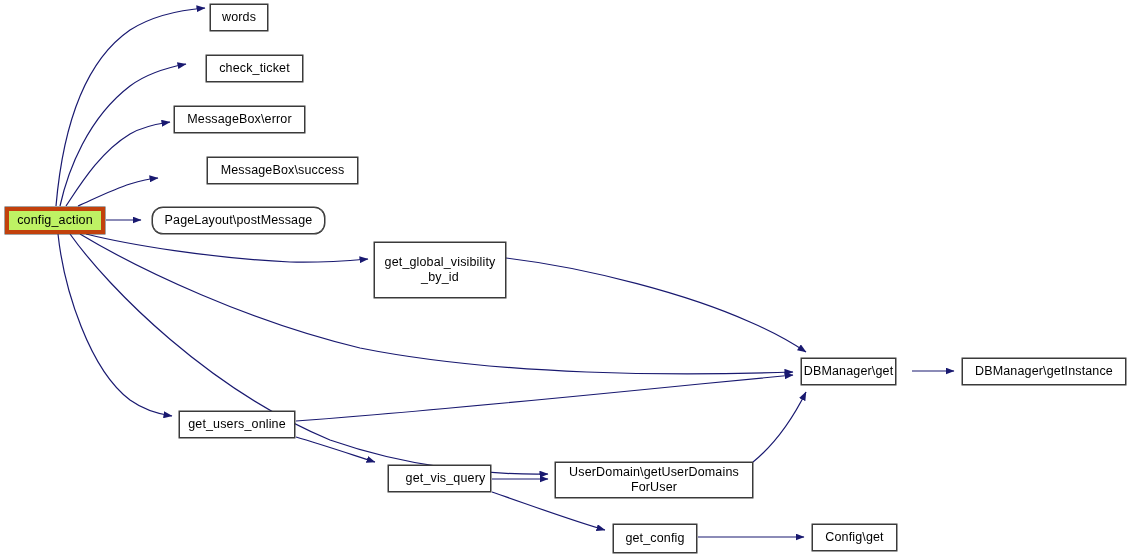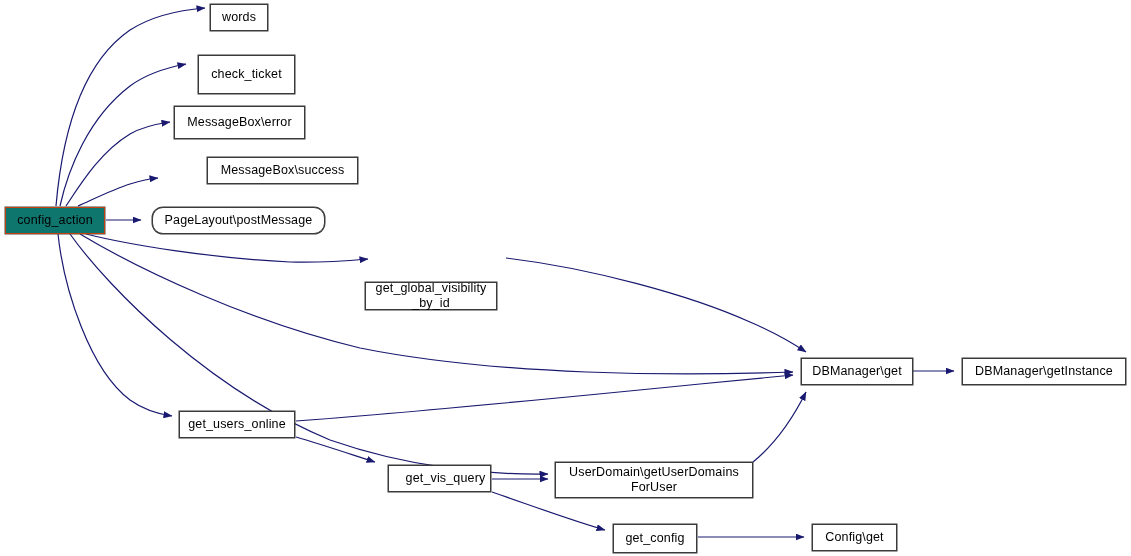--- a/index.html
+++ b/index.html
@@ -34,22 +34,22 @@
     background: #ffffff;
     border: 1px solid #3a3a3a;
     color: #000000;
     font-size: 12.5px;
     line-height: 15px;
     letter-spacing: 0.15px;
     white-space: pre-line;
     box-shadow: 0 0 0 0.5px #3a3a3a;
   }
   .node.current {
-    background: #0f766e;
-    border: 1px solid #c2410c;
+    background: #bef264;
+    border: 4px solid #c2410c;
     box-shadow: 0 0 0 0.5px #4a4a4a;
   }
   .node-label {
     display: block;
     padding: 0 6px;
   }
 </style>
 </head>
 <body>
 
@@ -76,27 +76,27 @@
         <path d="M 492 479 L 548 479" fill="none" stroke="#191970" stroke-width="1.2" marker-end="url(#arrowhead)"></path>
         <path d="M 492 492 C 530 505 570 520 605 530" fill="none" stroke="#191970" stroke-width="1.2" marker-end="url(#arrowhead)"></path>
         <path d="M 753 462 C 780 440 796 412 806 392" fill="none" stroke="#191970" stroke-width="1.2" marker-end="url(#arrowhead)"></path>
         <path d="M 698 537 L 804 537" fill="none" stroke="#191970" stroke-width="1.2" marker-end="url(#arrowhead)"></path>
         <path d="M 912 371 L 954 371" fill="none" stroke="#191970" stroke-width="1.2" marker-end="url(#arrowhead)"></path>
       </g>
   </svg>
   <div id="nodes-group">
       <div class="node current" style="left: 5px; top: 207px; width: 100px; height: 27px;"><span class="node-label">config_action</span></div>
       <div class="node" style="left: 210px; top: 4px; width: 58px; height: 27px; text-align: right;"><span class="node-label">words</span></div>
-      <div class="node" style="left: 198px; top: 55px; width: 97px; height: 39px;"><span class="node-label">check_ticket</span></div>
-      <div class="node" style="left: 174px; top: 106px; width: 131px; height: 33px;"><span class="node-label">MessageBox\error</span></div>
+      <div class="node" style="left: 206px; top: 55px; width: 97px; height: 27px;"><span class="node-label">check_ticket</span></div>
+      <div class="node" style="left: 174px; top: 106px; width: 131px; height: 27px;"><span class="node-label">MessageBox\error</span></div>
       <div class="node" style="left: 163px; top: 157px; width: 151px; height: 27px; margin-left: 44px;"><span class="node-label">MessageBox\success</span></div>
       <div class="node" style="left: 152px; top: 207px; width: 173px; height: 27px; border-radius: 11px;"><span class="node-label">PageLayout\postMessage</span></div>
-      <div class="node" style="left: 365px; top: 242px; width: 132px; height: 28px; margin-top: 40px;"><span class="node-label">get_global_visibility
+      <div class="node" style="left: 374px; top: 242px; width: 132px; height: 56px;"><span class="node-label">get_global_visibility
 _by_id</span></div>
-      <div class="node" style="left: 801px; top: 358px; width: 112px; height: 27px;"><span class="node-label">DBManager\get</span></div>
+      <div class="node" style="left: 801px; top: 358px; width: 95px; height: 27px;"><span class="node-label">DBManager\get</span></div>
       <div class="node" style="left: 962px; top: 358px; width: 164px; height: 27px;"><span class="node-label">DBManager\getInstance</span></div>
       <div class="node" style="left: 179px; top: 411px; width: 116px; height: 27px;"><span class="node-label">get_users_online</span></div>
       <div class="node" style="left: 388px; top: 465px; width: 103px; height: 27px; padding-left: 12px;"><span class="node-label">get_vis_query</span></div>
       <div class="node" style="left: 555px; top: 462px; width: 198px; height: 36px;"><span class="node-label">UserDomain\getUserDomains
 ForUser</span></div>
       <div class="node" style="left: 613px; top: 524px; width: 84px; height: 29px;"><span class="node-label">get_config</span></div>
       <div class="node" style="left: 812px; top: 524px; width: 85px; height: 27px;"><span class="node-label">Config\get</span></div>
     </div>
 </div>
 

